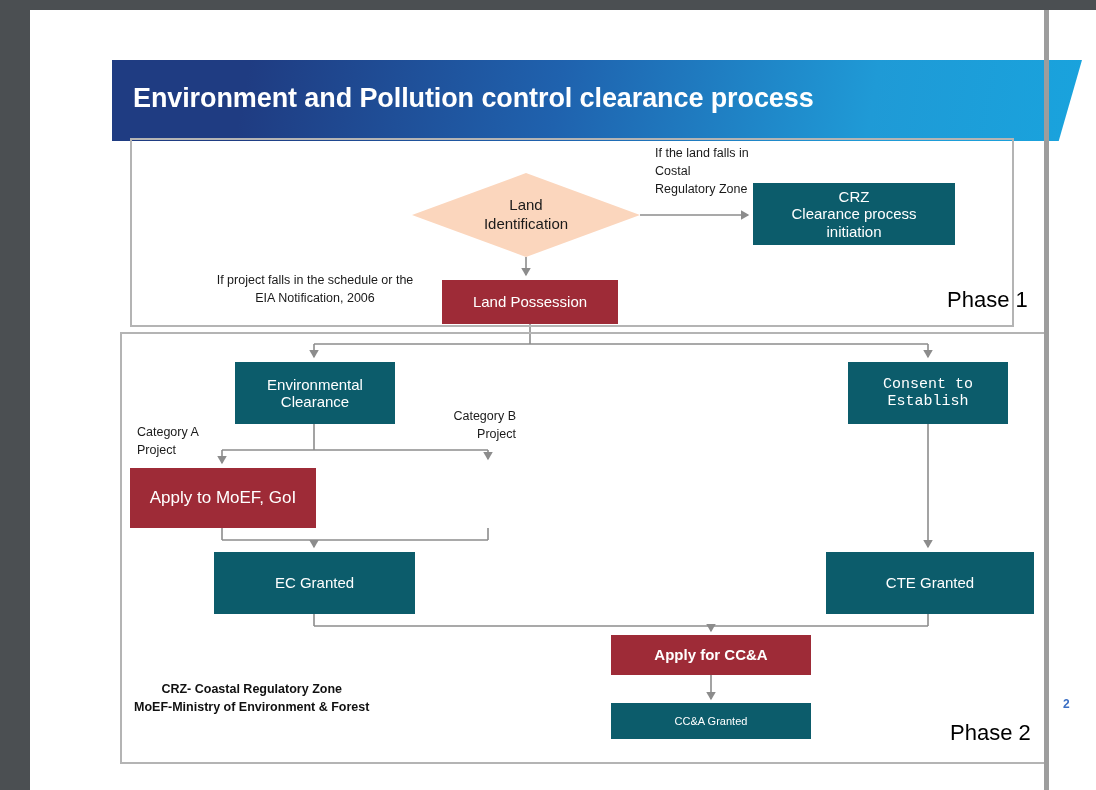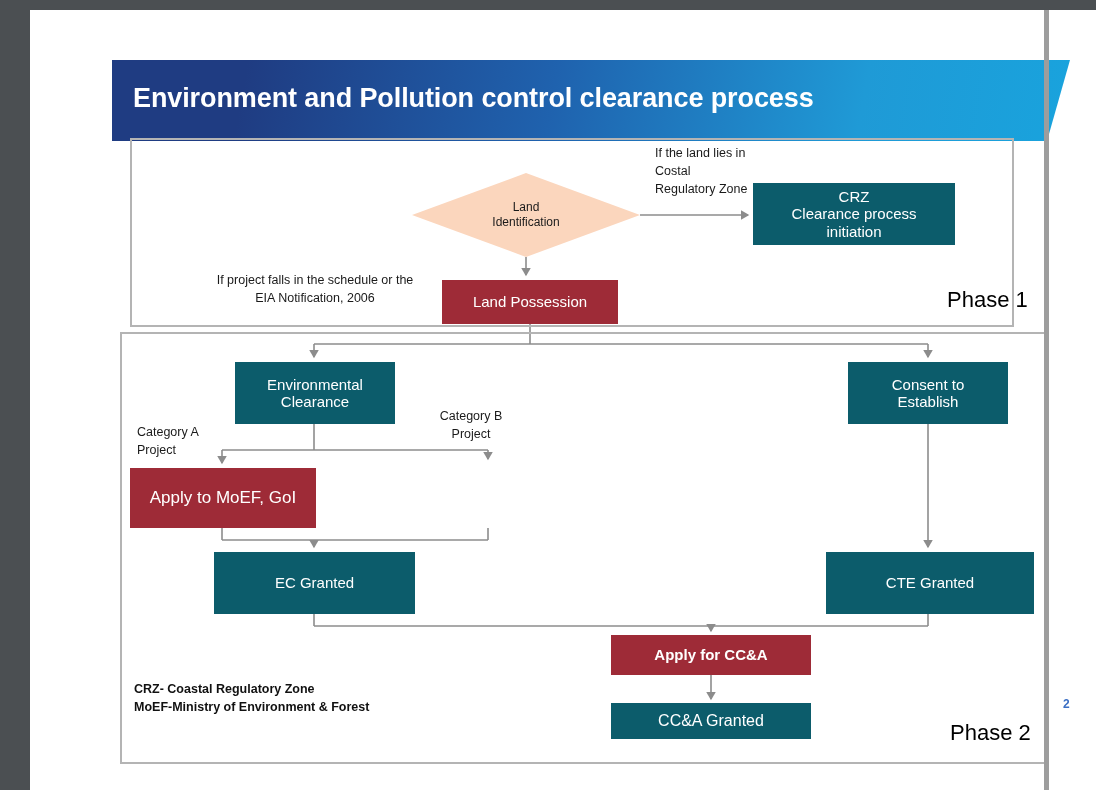--- a/index.html
+++ b/index.html
@@ -56,66 +56,66 @@
   .red{background:#9e2b37;}
 
   .diamond{
     position:absolute;
     background:#fbd6bd;
     -webkit-clip-path:polygon(50% 0,100% 50%,50% 100%,0 50%);
     clip-path:polygon(50% 0,100% 50%,50% 100%,0 50%);
     display:flex;align-items:center;justify-content:center;
   }
   .diamond-label{
-    color:#1a1a1a;font-size:12px;text-align:center;line-height:1.25;
+    color:#1a1a1a;font-size:15px;text-align:center;line-height:1.25;
   }
 
   
   #n-land-id        {left:412px;top:173px;width:228px;height:84px;}
   #n-crz            {left:753px;top:183px;width:202px;height:62px;font-size:15px;}
   #n-land-poss      {left:442px;top:280px;width:176px;height:44px;font-size:15px;}
   #n-env-clear      {left:235px;top:362px;width:160px;height:62px;font-size:15px;}
-  #n-consent        {left:848px;top:362px;width:160px;height:62px;font-size:15px;}
+  #n-consent        {left:848px;top:362px;width:160px;height:62px;font-size:15px;font-family:Liberation Mono, monospace;}
   #n-moef           {left:130px;top:468px;width:186px;height:60px;font-size:17px;}
   #n-seac           {left:386px;top:464px;width:204px;height:64px;font-size:15px;}
   #n-ec-granted     {left:214px;top:552px;width:201px;height:62px;font-size:15px;}
   #n-cte-granted    {left:826px;top:552px;width:208px;height:62px;font-size:15px;}
   #n-apply-cca      {left:611px;top:635px;width:200px;height:40px;font-size:15px;font-weight:bold;}
-  #n-cca-granted    {left:611px;top:703px;width:200px;height:36px;font-size:16px;}
+  #n-cca-granted    {left:611px;top:703px;width:200px;height:36px;font-size:11px;}
 
   
   .annot{
     position:absolute;font-size:12.5px;color:#1a1a1a;line-height:1.42;
   }
   #a-crz-cond {left:655px;top:145px;width:95px;text-align:left;}
   #a-eia-cond {left:215px;top:272px;width:200px;text-align:center;}
   #a-cat-a    {left:137px;top:424px;width:90px;text-align:left;}
-  #a-cat-b    {left:426px;top:408px;width:90px;text-align:center;}
+  #a-cat-b    {left:426px;top:408px;width:90px;text-align:right;}
 
   .legend{
     position:absolute;left:134px;top:680px;
-    font-size:12.5px;font-weight:bold;color:#111;line-height:1.45;
+    font-size:12.5px;font-weight:bold;color:#111;line-height:1.45;text-align:center;
   }
 
   .pagenum{
     position:absolute;left:1063px;top:697px;
     font-size:12px;color:#3b6fc4;font-weight:bold;
   }
 
   
   #wires{position:absolute;left:0;top:0;width:1096px;height:790px;pointer-events:none;}
 </style>
 </head>
 <body>
 
 <div id="stage">
 
   <div class="slide">
 
-    <div class="banner" style="left:82px;">
+    <div class="banner" style="left:82px;padding-left:12px;">
       <div class="banner-title">Environment and Pollution control clearance process</div>
     </div>
 
     <svg id="wires">
       <defs>
         <marker id="arrow" markerWidth="8" markerHeight="8" refX="4.4" refY="3" orient="auto" markerUnits="strokeWidth">
           <path d="M0,0 L0,6 L5.2,3 z" fill="#8c8c8c"></path>
         </marker>
       </defs>
       <g stroke="#8c8c8c" stroke-width="1.6" fill="none" transform="translate(-30,-10)">
@@ -172,21 +172,21 @@
 
 
     <div class="node teal" id="n-ec-granted" style="left:184px;top:542px;">EC Granted</div>
 
     <div class="node teal" id="n-cte-granted" style="left:796px;top:542px;">CTE Granted</div>
 
     <div class="node red" id="n-apply-cca" style="left:581px;top:625px;">Apply for CC&amp;A</div>
 
     <div class="node teal" id="n-cca-granted" style="left:581px;top:693px;">CC&amp;A Granted</div>
 
-    <div class="annot" id="a-crz-cond" style="left:625px;top:135px;">If the land lies in Costal Regulatory Zone</div>
+    <div class="annot" id="a-crz-cond" style="left:625px;top:135px;">If the land falls in Costal Regulatory Zone</div>
 
     <div class="annot" id="a-eia-cond" style="left:185px;top:262px;">If project falls in the schedule or the EIA Notification, 2006</div>
 
     <div class="annot" id="a-cat-a" style="left:107px;top:414px;">Category A Project</div>
 
     <div class="annot" id="a-cat-b" style="left:396px;top:398px;">Category B Project</div>
 
     <div class="legend" style="left:104px;top:670px;">
       <div>CRZ- Coastal Regulatory Zone</div>
       <div>MoEF-Ministry of Environment &amp; Forest</div>

